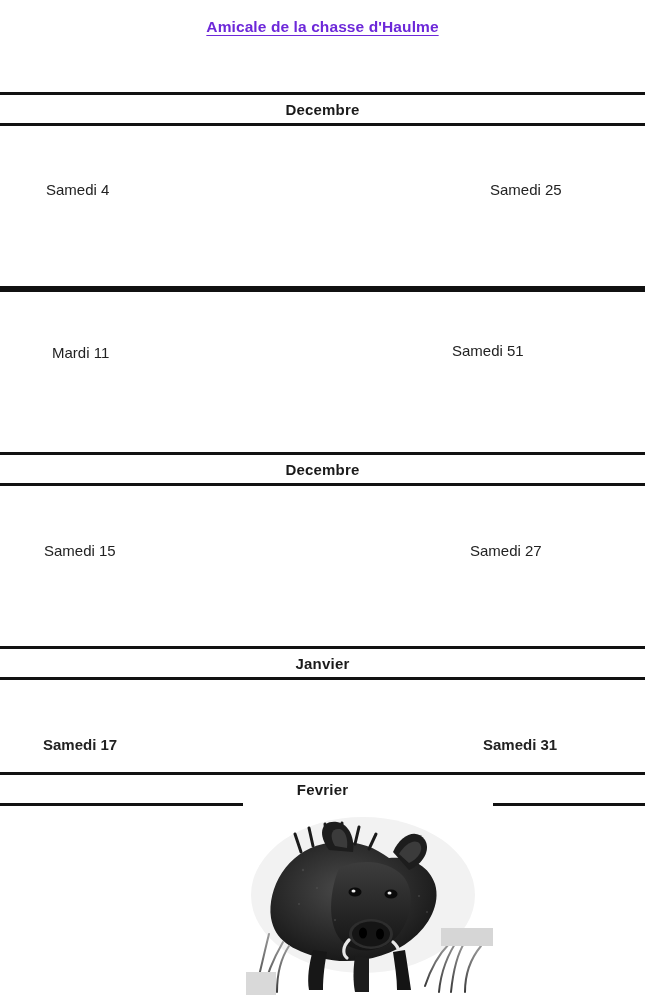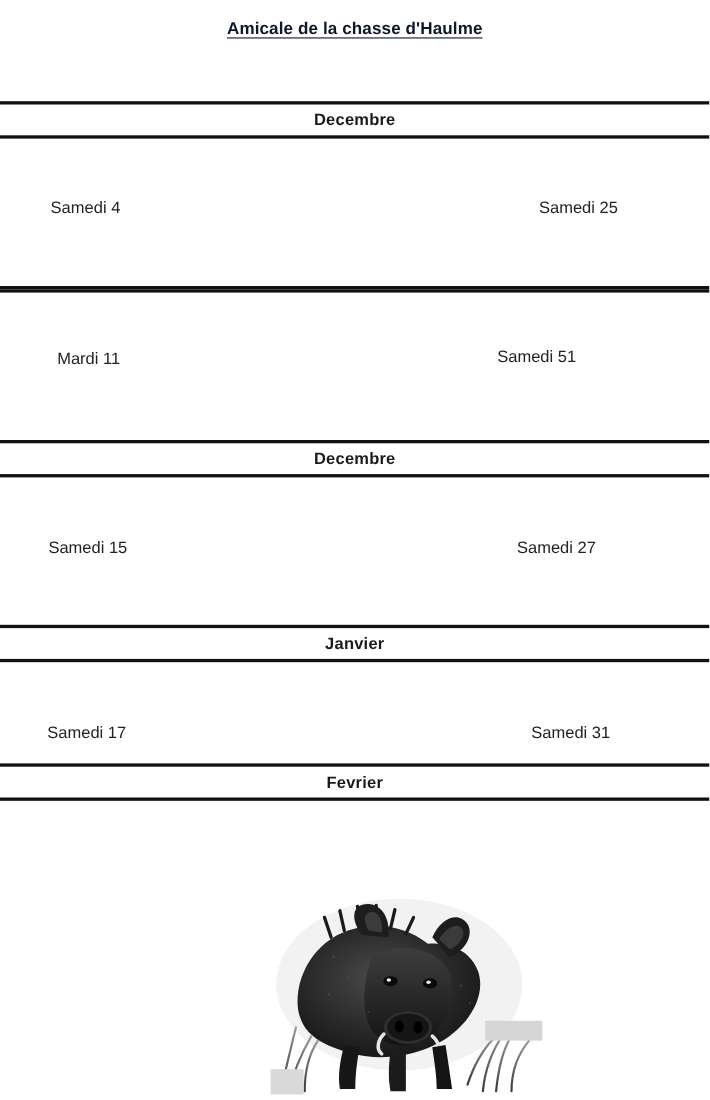--- a/index.html
+++ b/index.html
@@ -24,21 +24,21 @@
   }
 
   
   .title-wrap {
     text-align: center;
     padding-top: 18px;
     padding-bottom: 10px;
   }
   .doc-title {
     display: inline-block;
-    color: #0f172a;
+    color: #6d28d9;
     font-weight: bold;
     font-size: 15.5px;
     letter-spacing: 0.1px;
     text-decoration: underline;
     text-underline-offset: 3px;
   }
 
   
   .schedule {
     margin-top: 46px;
@@ -54,24 +54,25 @@
   .month-row {
     text-align: center;
     font-weight: bold;
     font-size: 15px;
     padding: 6px 0 5px 0;
     letter-spacing: 0.2px;
   }
 
   .dates-row {
     position: relative;
-    height: 134px;
+    height: 160px;
   }
   .dates-row.short {
     height: 92px;
+    font-weight: bold;
   }
   .dates-row.last {
     height: 120px;
   }
 
   .date-cell {
     position: absolute;
     font-size: 15px;
     color: #222222;
     white-space: nowrap;

